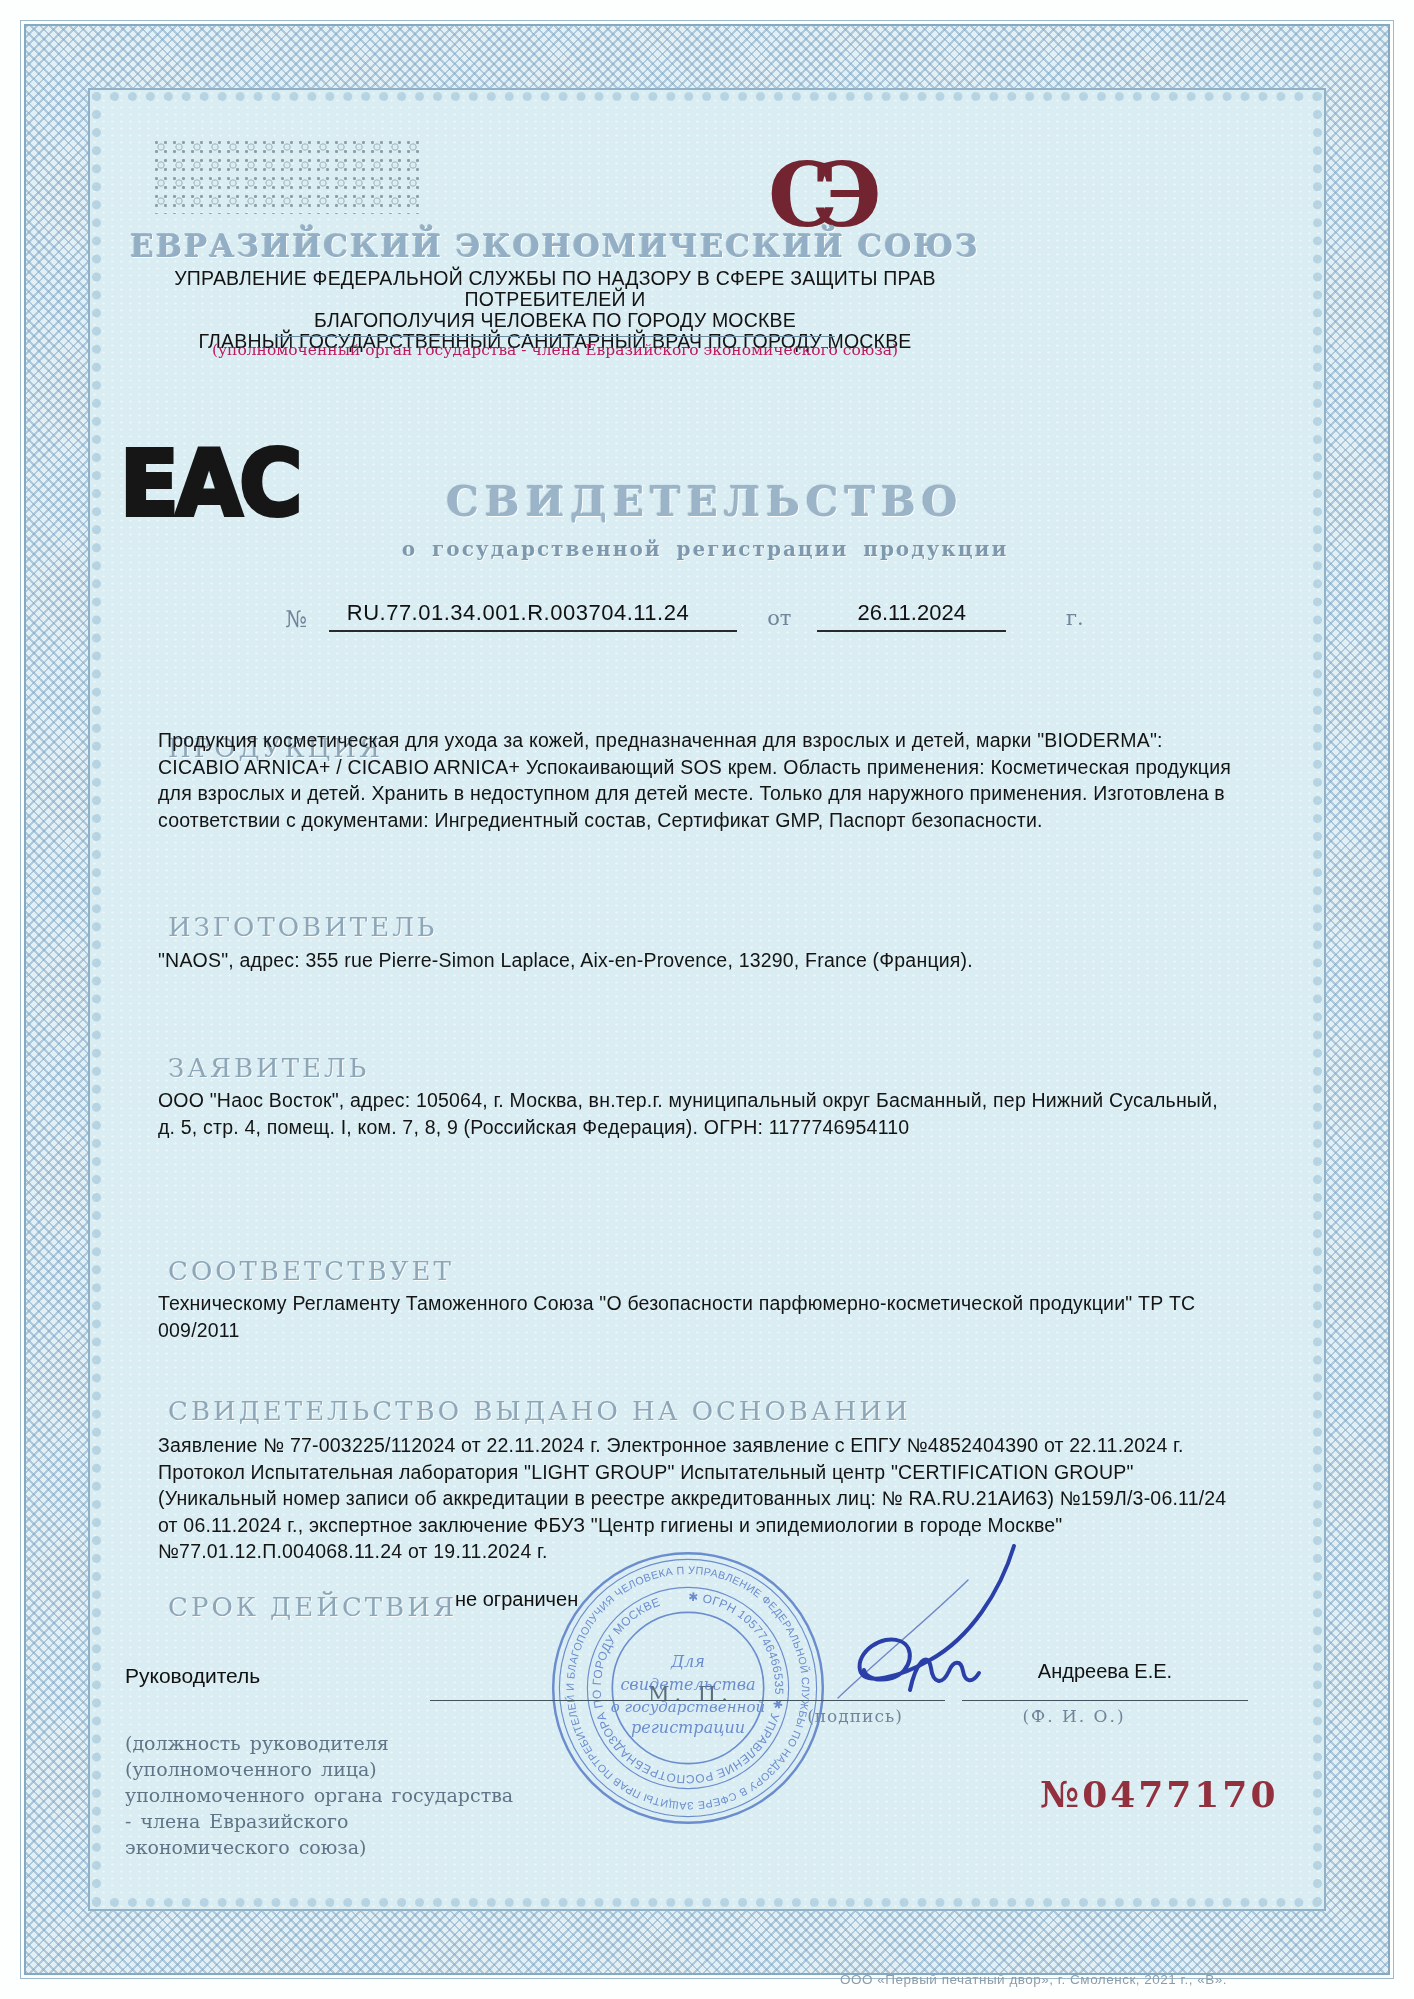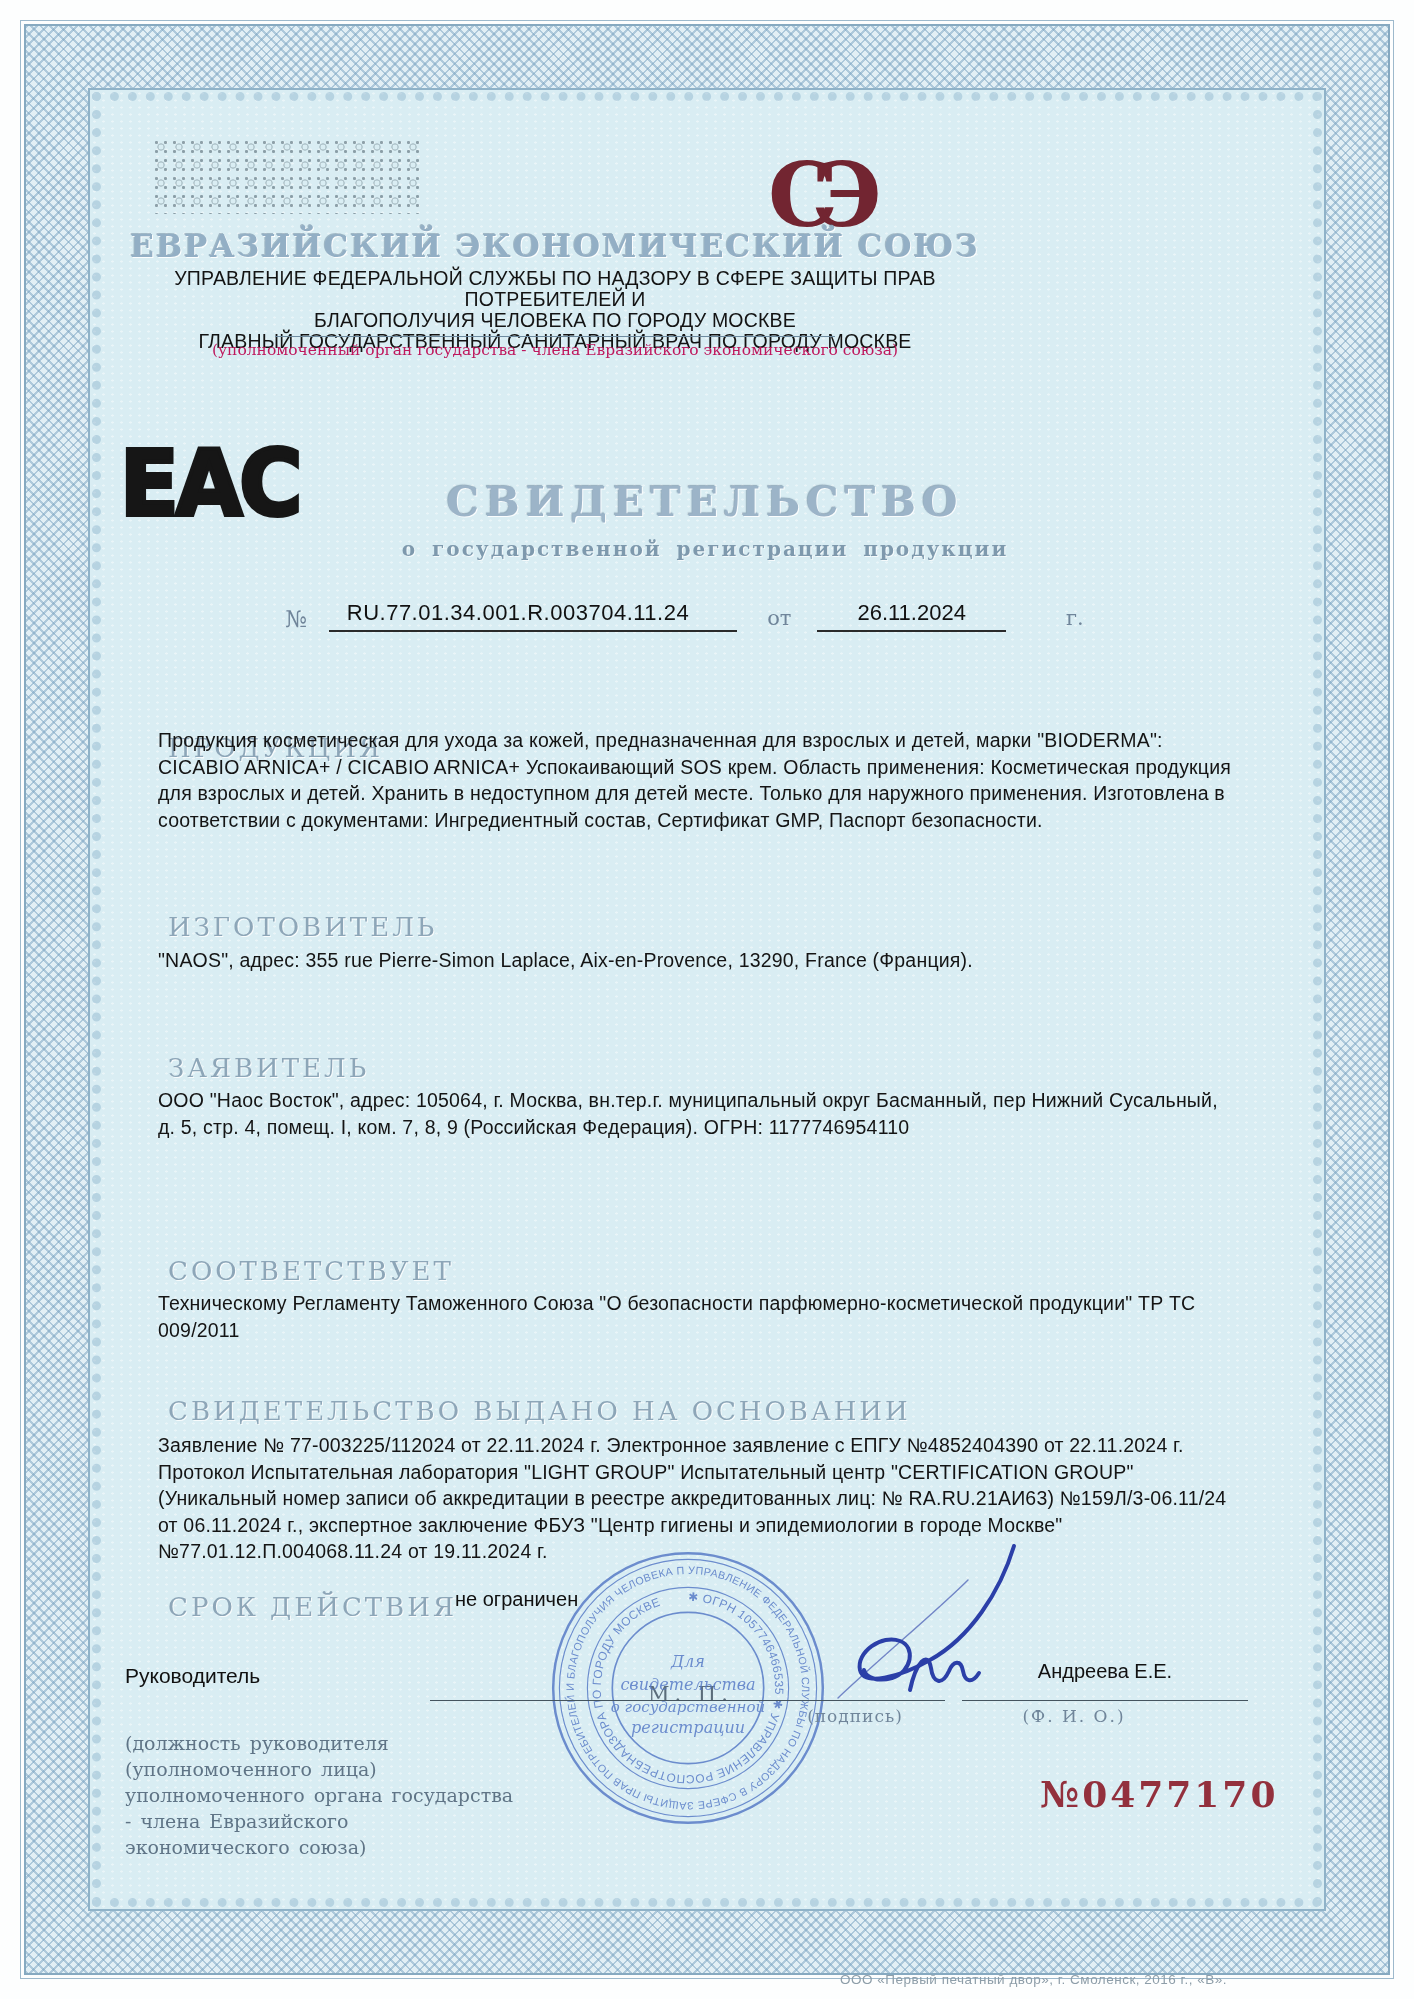--- a/index.html
+++ b/index.html
@@ -217,15 +217,15 @@
   <div class="sign-line"></div>
   <div class="sign-caption">(подпись)</div>
 
   <div class="fio-name">Андреева Е.Е.</div>
   <div class="fio-line"></div>
   <div class="fio-caption">(Ф. И. О.)</div>
 
   <div class="role-caption">(должность руководителя (уполномоченного лица) уполномоченного органа государства - члена Евразийского экономического союза)</div>
 
   <div class="serial">№0477170</div>
-  <div class="footer-note">ООО «Первый печатный двор», г. Смоленск, 2016 г., «В».</div>
+  <div class="footer-note">ООО «Первый печатный двор», г. Смоленск, 2021 г., «В».</div>
 
 </div>
 
 </body></html>

